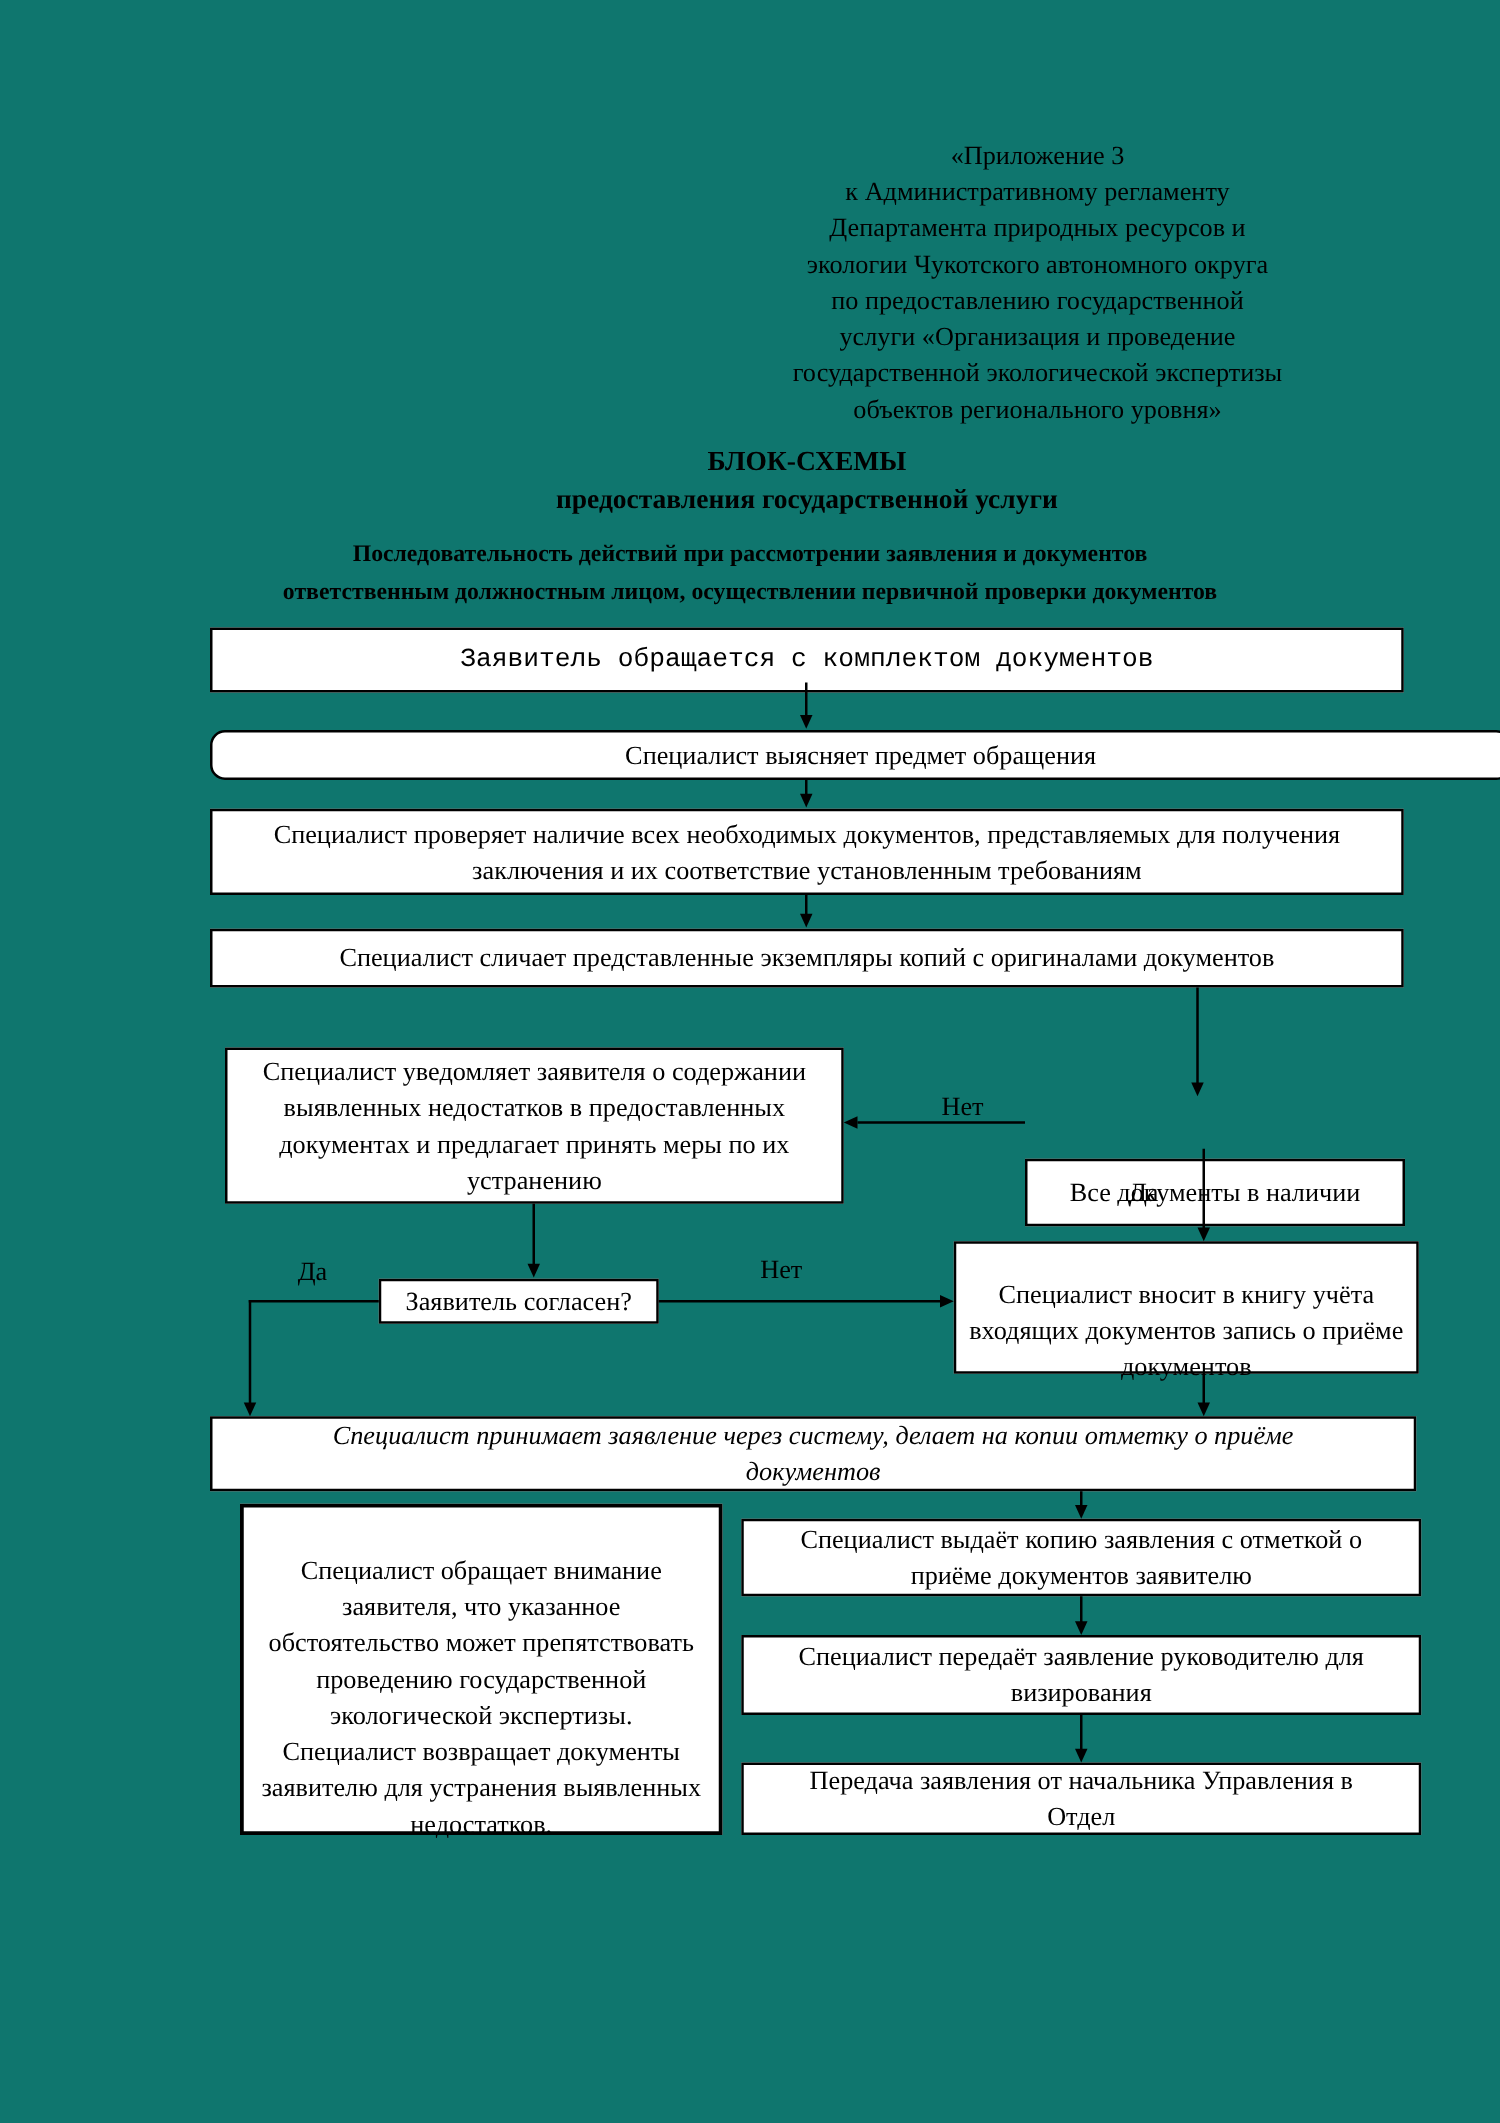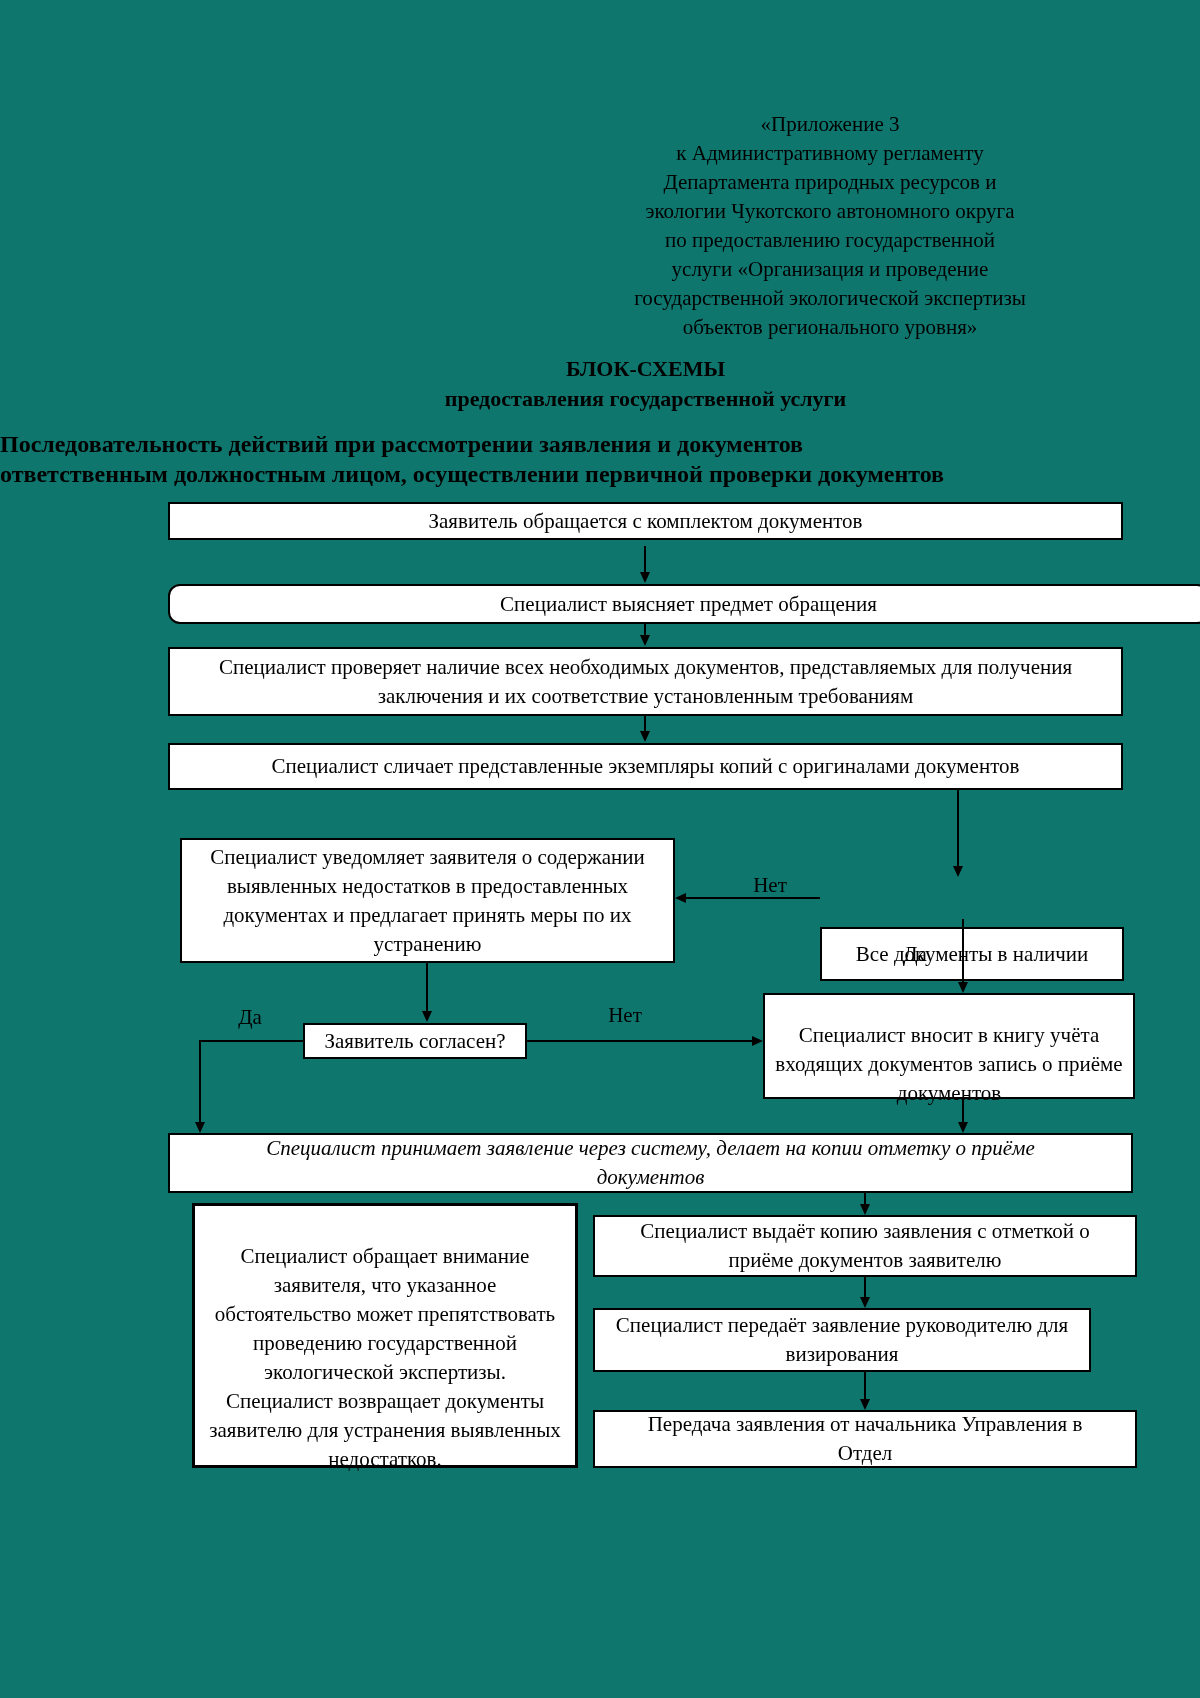--- a/index.html
+++ b/index.html
@@ -21,22 +21,23 @@
   .title-block{
     position:absolute;
     left:168px; top:354px; width:955px;
     text-align:center;
     font-weight:bold;
     font-size:22px; line-height:30px;
   }
   .section-block{
     position:absolute;
     left:0px; top:429px; width:1200px;
+    text-align:center;
     font-weight:bold;
-    font-size:24px; line-height:30px;
+    font-size:19px; line-height:30px;
   }
   .fc-box{
     position:absolute;
     border:2px solid #000;
     background:#fff;
     box-sizing:border-box;
     display:flex;
     align-items:center;
     justify-content:center;
     text-align:center;
@@ -81,21 +82,21 @@
   <div class="title-block">
     <div>БЛОК-СХЕМЫ</div>
     <div>предоставления государственной услуги</div>
   </div>
 
   <div class="section-block">
     <div>Последовательность действий при рассмотрении заявления и документов</div>
     <div>ответственным должностным лицом, осуществлении первичной проверки документов</div>
   </div>
 
-  <div class="fc-box" style="left:168px;top:502px;width:955px;height:38px;">
+  <div class="fc-box" style="left:168px;top:502px;width:955px;height:52px;font-family:Liberation Mono, monospace;">
     <span>Заявитель обращается с комплектом документов</span>
   </div>
 
   <div class="fc-box" style="left:168px;top:584px;width:1041px;height:40px;border-radius:12px;">
     <span>Специалист выясняет предмет обращения</span>
   </div>
 
   <div class="fc-box" style="left:168px;top:647px;width:955px;height:69px;">
     <span style="max-width:860px;">Специалист проверяет наличие всех необходимых документов, представляемых для получения заключения и их соответствие установленным требованиям</span>
   </div>
@@ -125,21 +126,21 @@
   </div>
 
   <div class="fc-box thick" style="left:192px;top:1203px;width:386px;height:265px;">
     <span style="max-width:352px;margin-top:44px;">Специалист обращает внимание заявителя, что указанное обстоятельство может препятствовать проведению государственной экологической экспертизы. Специалист возвращает документы заявителю для устранения выявленных недостатков.</span>
   </div>
 
   <div class="fc-box" style="left:593px;top:1215px;width:544px;height:62px;">
     <span style="max-width:512px;">Специалист выдаёт копию заявления с отметкой о приёме документов заявителю</span>
   </div>
 
-  <div class="fc-box" style="left:593px;top:1308px;width:498px;height:64px;">
+  <div class="fc-box" style="left:593px;top:1308px;width:544px;height:64px;">
     <span style="max-width:512px;">Специалист передаёт заявление руководителю для визирования</span>
   </div>
 
   <div class="fc-box" style="left:593px;top:1410px;width:544px;height:58px;">
     <span style="max-width:490px;">Передача заявления от начальника Управления в Отдел</span>
   </div>
 
   <div class="vline" style="left:644px;top:546px;height:26px;"></div>
   <div class="ah-down" style="left:640px;top:572px;"></div>
 

